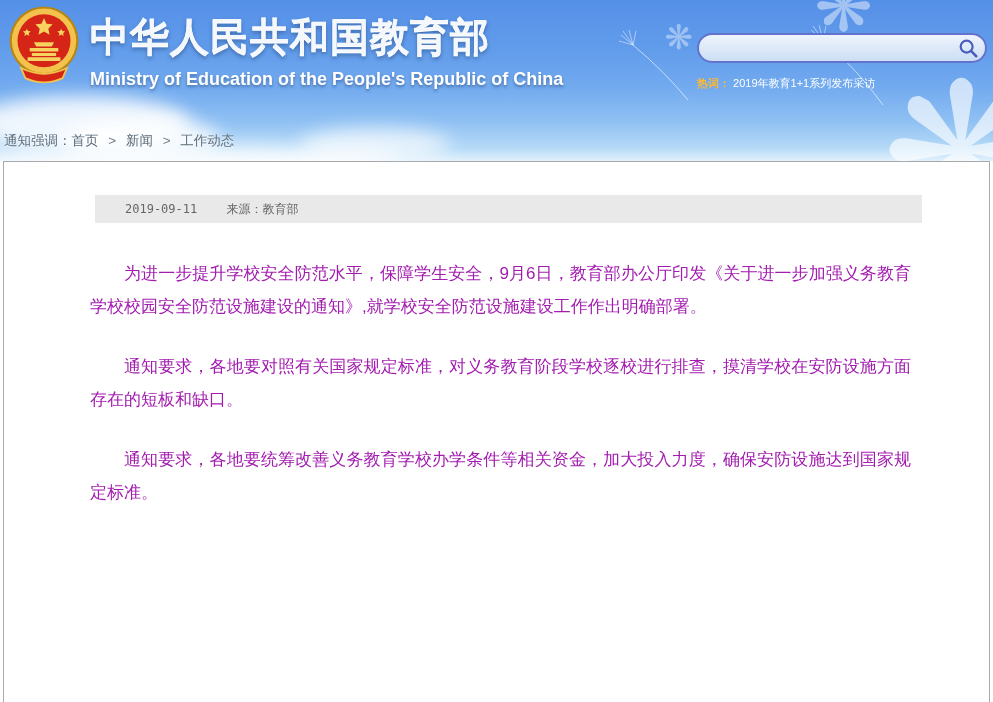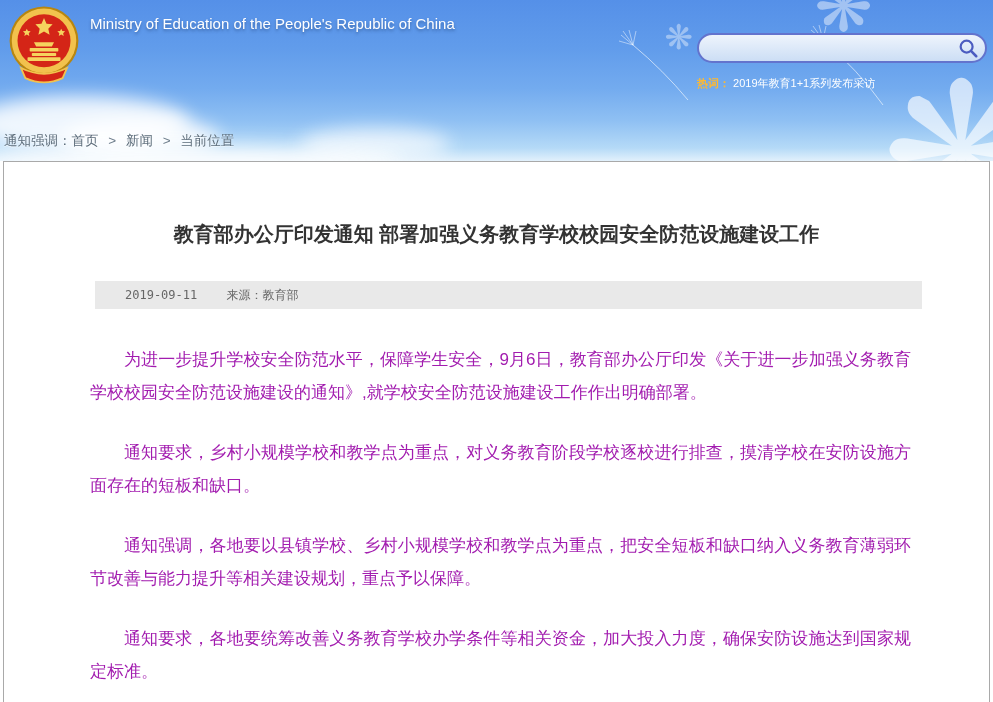--- a/index.html
+++ b/index.html
@@ -46,22 +46,22 @@
   .brand { position: absolute; left: 90px; top: 10px; }
   .site-title-cn {
     font-size: 39px;
     font-weight: bold;
     letter-spacing: 1px;
     color: #f4f8fc;
     text-shadow: 0 1px 0 #ffffff, 0 3px 4px rgba(30,60,110,0.55);
   }
   .site-title-en {
     margin-top: 5px;
-    font-size: 15px;
-    font-weight: normal;
+    font-size: 18px;
+    font-weight: bold;
     color: #ffffff;
     text-shadow: 0 2px 3px rgba(30,60,110,0.5);
   }
 
   
   .search-area { position: absolute; right: 6px; top: 33px; width: 290px; }
   .search-box {
     display: flex;
     align-items: center;
     width: 290px;
@@ -171,20 +171,21 @@
           <rect x="30" y="60" width="40" height="5" rx="1"></rect>
           <rect x="33" y="67" width="34" height="4" rx="1"></rect>
           <rect x="27" y="73" width="46" height="5" rx="1"></rect>
           <path d="M36 52 h28 l-3 6 h-22 z"></path>
         </g>
         <path d="M18 88 q32 16 64 0 l-6 14 q-26 12 -52 0 z" fill="#d42517" stroke="#f2c24d" stroke-width="2.5"></path>
       </svg>
     </div>
 
     <div class="brand">
+      <div class="site-title-cn">中华人民共和国教育部</div>
       <div class="site-title-en">Ministry of Education of the People's Republic of China</div>
     </div>
 
     <div class="search-area">
       <div class="search-box">
         <input type="text" placeholder="" style="">
         <svg class="search-icon-btn" viewBox="0 0 24 24">
           <circle cx="10.5" cy="10.5" r="6.5" fill="none" stroke="#4b5cc0" stroke-width="2.4"></circle>
           <line x1="15.5" y1="15.5" x2="21" y2="21" stroke="#4b5cc0" stroke-width="2.8" stroke-linecap="round"></line>
         </svg>
@@ -193,33 +194,31 @@
         <span class="hot-label">热词：</span>
         <a class="hot-link">2019年教育1+1系列发布采访</a>
       </div>
     </div>
 
     <div class="breadcrumb">
       <span>通知强调：</span><a>首页</a>
       <span class="sep">&gt;</span>
       <a>新闻</a>
       <span class="sep">&gt;</span>
-      <a>当前位置</a>
+      <a>工作动态</a>
     </div>
   </div>
 
   <div class="panel">
-    <h1 class="article-title">教育部办公厅印发通知 部署加强义务教育学校校园安全防范设施建设工作</h1>
 
     <div class="meta-bar">
       <span class="date">2019-09-11</span>
       <span class="source"><span>来源：</span><span>教育部</span></span>
     </div>
 
     <div class="article-body">
       <p>为进一步提升学校安全防范水平，保障学生安全，9月6日，教育部办公厅印发《关于进一步加强义务教育学校校园安全防范设施建设的通知》,就学校安全防范设施建设工作作出明确部署。</p>
-      <p>通知要求，乡村小规模学校和教学点为重点，对义务教育阶段学校逐校进行排查，摸清学校在安防设施方面存在的短板和缺口。</p>
-      <p>通知强调，各地要以县镇学校、乡村小规模学校和教学点为重点，把安全短板和缺口纳入义务教育薄弱环节改善与能力提升等相关建设规划，重点予以保障。</p>
+      <p>通知要求，各地要对照有关国家规定标准，对义务教育阶段学校逐校进行排查，摸清学校在安防设施方面存在的短板和缺口。</p>
       <p>通知要求，各地要统筹改善义务教育学校办学条件等相关资金，加大投入力度，确保安防设施达到国家规定标准。</p>
     </div>
   </div>
 
 </div>
 
 </body></html>

